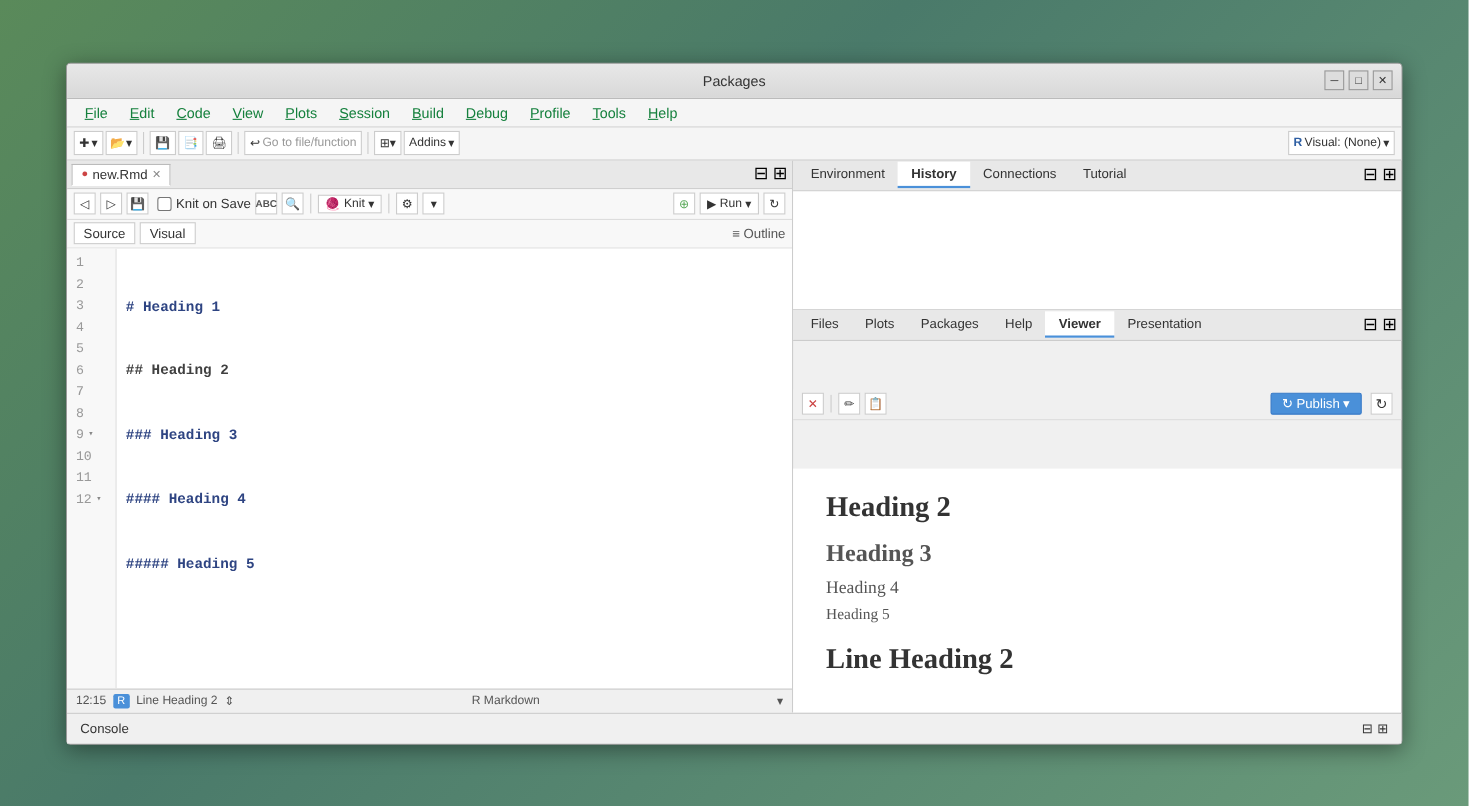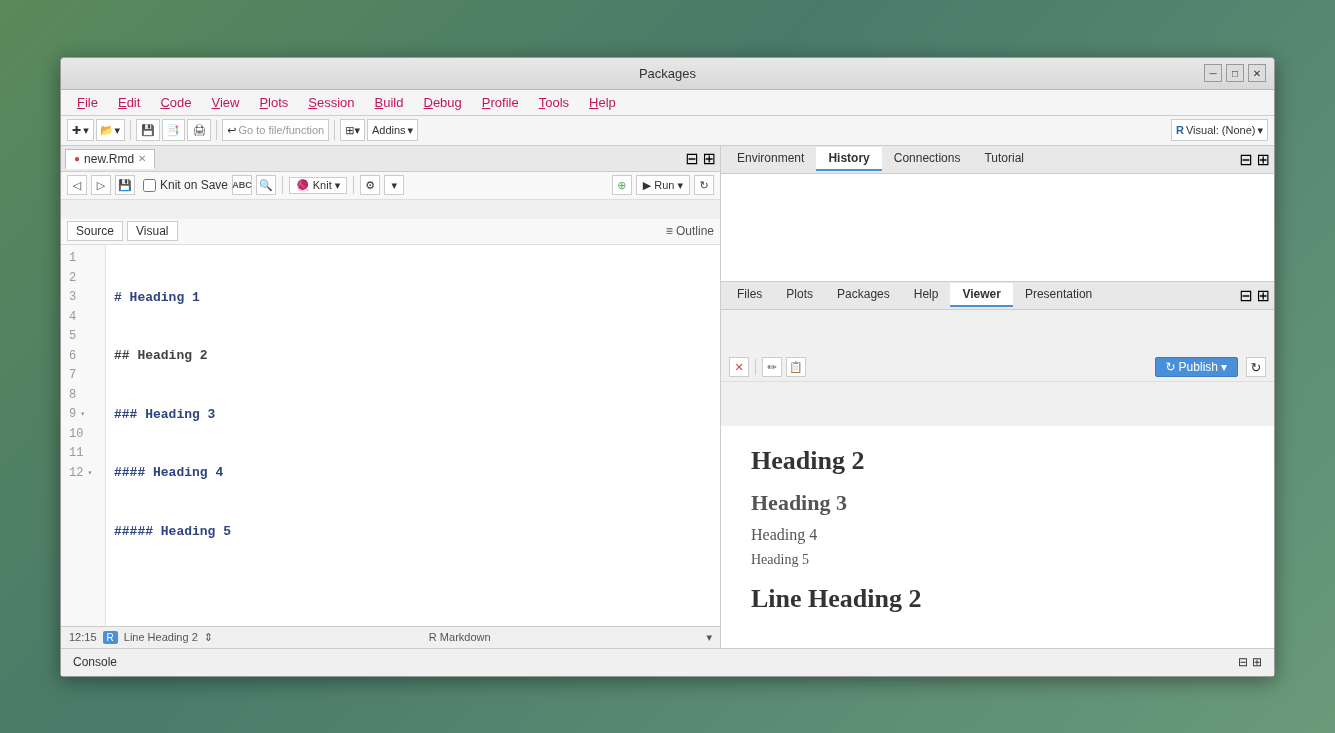--- a/index.html
+++ b/index.html
@@ -60,21 +60,21 @@
       height: 26px;
       display: flex;
       align-items: center;
       border-bottom: 1px solid #ccc;
       padding: 0 8px;
       gap: 4px;
     }
     .menu-item {
       padding: 2px 8px;
       font-size: 13px;
-      color: #be185d;
+      color: #15803d;
       cursor: pointer;
     }
     .menu-item u { text-decoration: underline; }
     .toolbar {
       background: #f5f5f5;
       height: 30px;
       display: flex;
       align-items: center;
       border-bottom: 1px solid #ccc;
       padding: 0 6px;
@@ -161,21 +161,20 @@
     }
     .ed-sep { width: 1px; height: 18px; background: #ccc; margin: 0 2px; }
     .editor-source-bar {
       background: #f8f8f8;
       height: 26px;
       display: flex;
       align-items: center;
       border-bottom: 1px solid #ddd;
       padding: 0 6px;
       gap: 4px;
-      margin-top: 19px;
     }
     .source-tab {
       padding: 2px 8px;
       font-size: 12px;
       cursor: pointer;
       background: #fff;
       border: 1px solid #ccc;
       color: #333;
     }
     .outline-btn {

